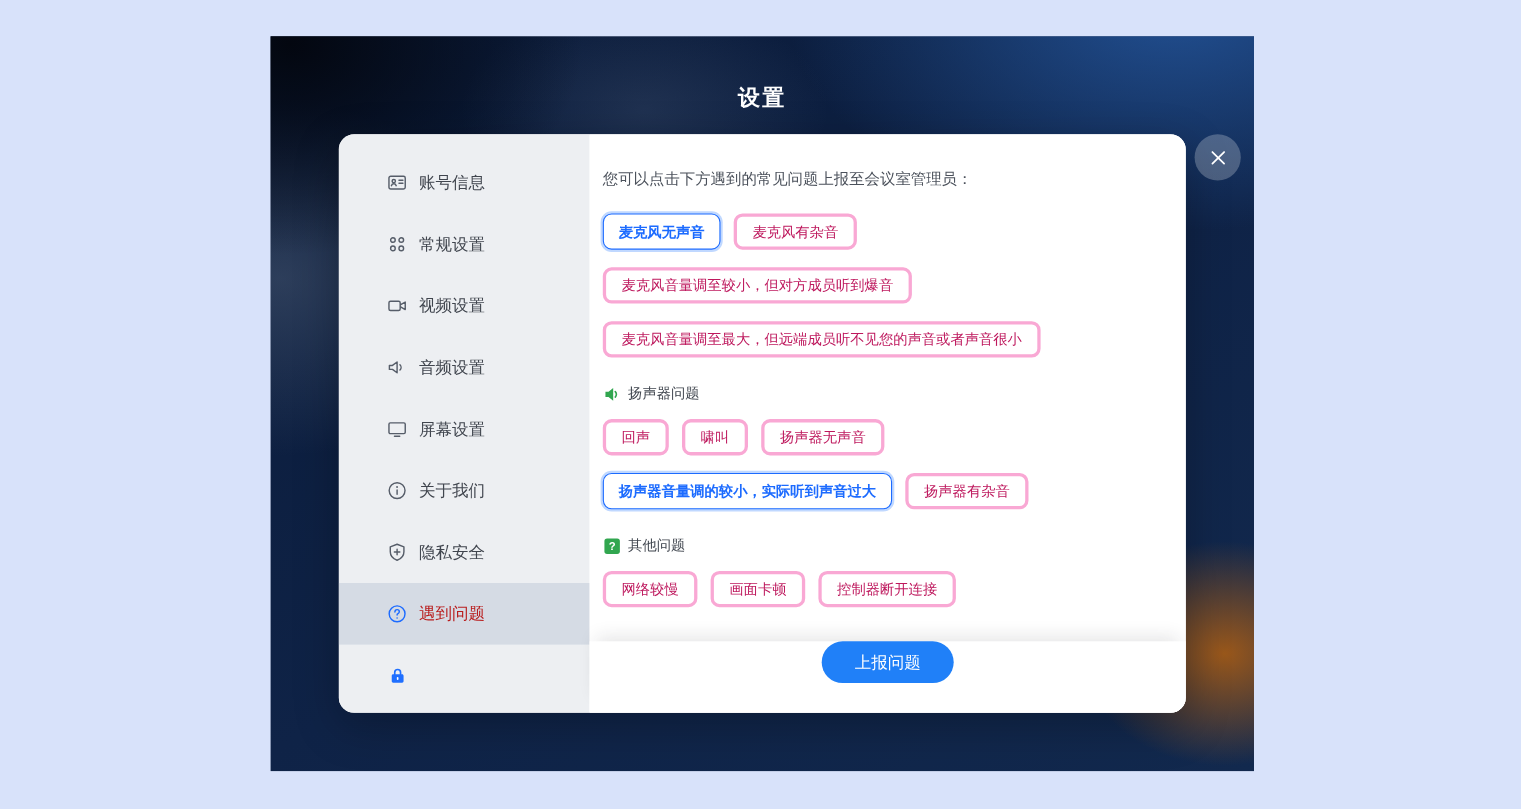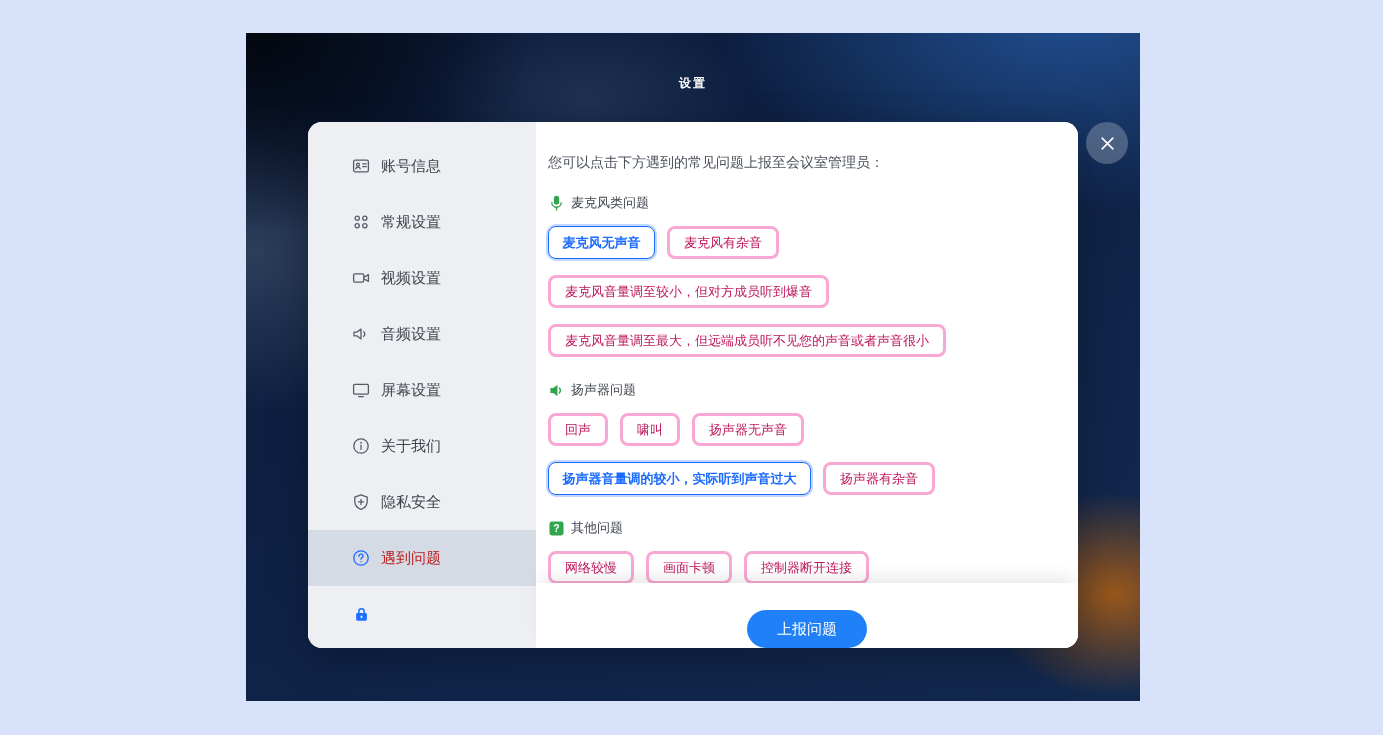--- a/index.html
+++ b/index.html
@@ -14,21 +14,21 @@
     background:
       radial-gradient(430px 310px at 2% 1%, rgba(3,6,14,0.96), rgba(3,6,14,0) 62%),
       radial-gradient(520px 300px at 92% -4%, rgba(37,88,160,0.85), rgba(37,88,160,0) 68%),
       radial-gradient(300px 230px at 1% 33%, rgba(99,115,138,0.38), rgba(99,115,138,0) 70%),
       radial-gradient(190px 150px at 97% 84%, rgba(178,96,18,0.85), rgba(120,60,10,0) 68%),
       radial-gradient(240px 140px at 38% 10%, rgba(120,138,165,0.18), rgba(120,138,165,0) 70%),
       linear-gradient(150deg, #0a1a38 0%, #0f2347 55%, #12294e 100%);
   }
   .backdrop-title {
     position:absolute; top:42px; left:0; width:100%;
-    text-align:center; color:#ffffff; font-size:12px; font-weight:700;
+    text-align:center; color:#ffffff; font-size:20px; font-weight:700;
     letter-spacing:2px;
   }
   .dialog {
     position:absolute; left:62px; top:89px; width:770px; height:526px;
     background:#ffffff; border-radius:14px; overflow:hidden;
     display:flex;
     box-shadow:0 12px 40px rgba(0,0,0,0.25);
   }
   
   .sidebar {
@@ -59,21 +59,21 @@
     background:#ffffff; border:3px solid #f9a8d4; border-radius:8px;
     font-size:13px; color:#be185d; cursor:pointer; white-space:nowrap;
     font-family:inherit;
   }
   .opt.selected {
     color:#1c6bff; border:1.5px solid #1c6bff;
     box-shadow:0 0 0 2px #c0d8ff; padding:0 13.5px;font-weight:bold;
   }
   .footer {
     position:absolute; left:0; right:0; bottom:0; height:65px;
-    background:#ffffff; display:flex; align-items:flex-end; justify-content:center;
+    background:#ffffff; display:flex; align-items:flex-start; justify-content:center;
     box-shadow:0 -10px 16px -6px rgba(31,35,41,0.12);
   }
   .submit-btn {
     height:38px; padding:0 30px; border:none; border-radius:19px;
     background:#2080f8; color:#ffffff; font-size:15px; cursor:pointer;
     font-family:inherit;
   }
   
   .close-btn {
     position:absolute; left:840px; top:89px; width:42px; height:42px;
@@ -178,30 +178,20 @@
           </svg>
         </span>
       </div>
     </aside>
 
     <main class="content">
       <div class="scroll">
         <p class="intro">您可以点击下方遇到的常见问题上报至会议室管理员：</p>
         <div id="sections">
             <section class="section">
-              <div class="section-head">
-                <span class="sec-icon">
-                  <svg width="15" height="16" viewBox="0 0 16 17" fill="none">
-                    <rect x="5.2" y="0.8" width="5.6" height="9.4" rx="2.8" fill="#31a64f"></rect>
-                    <path d="M3 8a5 5 0 0 0 10 0" stroke="#31a64f" stroke-width="1.4" stroke-linecap="round"></path>
-                    <path d="M8 13v3" stroke="#31a64f" stroke-width="1.4" stroke-linecap="round"></path>
-                  </svg>
-                </span>
-                <span>麦克风类问题</span>
-              </div>
               <div class="options">
                 <button class="opt selected">麦克风无声音</button>
                 <button class="opt">麦克风有杂音</button>
                 <button class="opt">麦克风音量调至较小，但对方成员听到爆音</button>
                 <button class="opt">麦克风音量调至最大，但远端成员听不见您的声音或者声音很小</button>
               </div>
             </section>
             <section class="section">
               <div class="section-head">
                 <span class="sec-icon">

